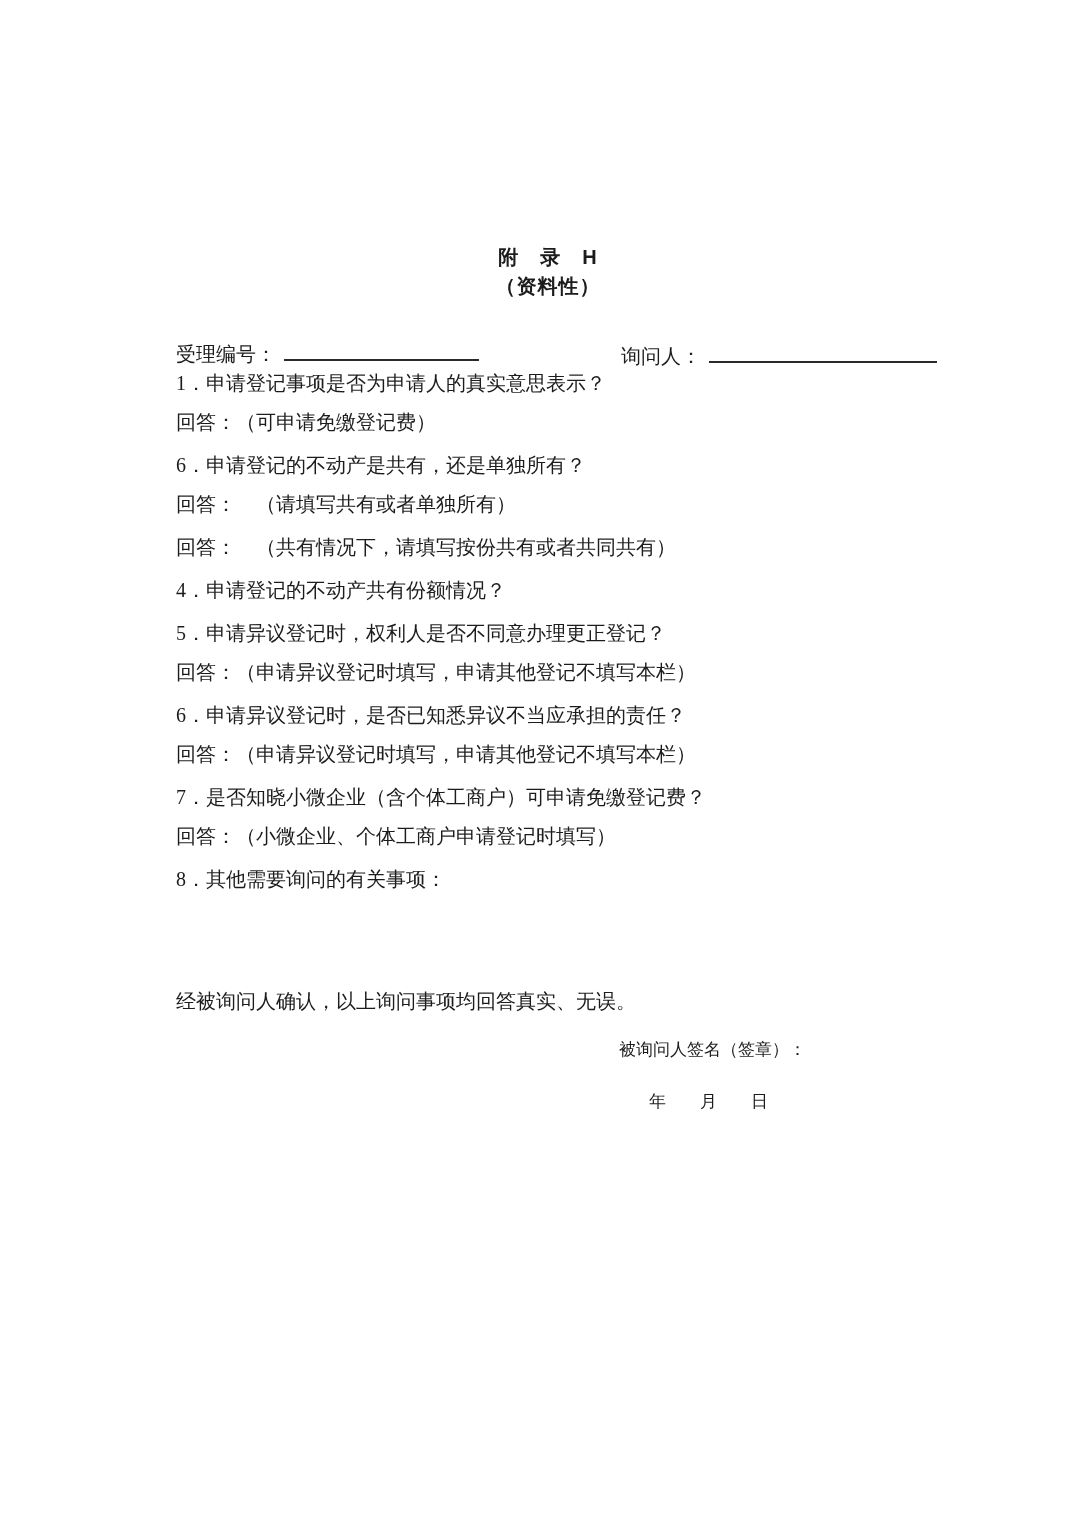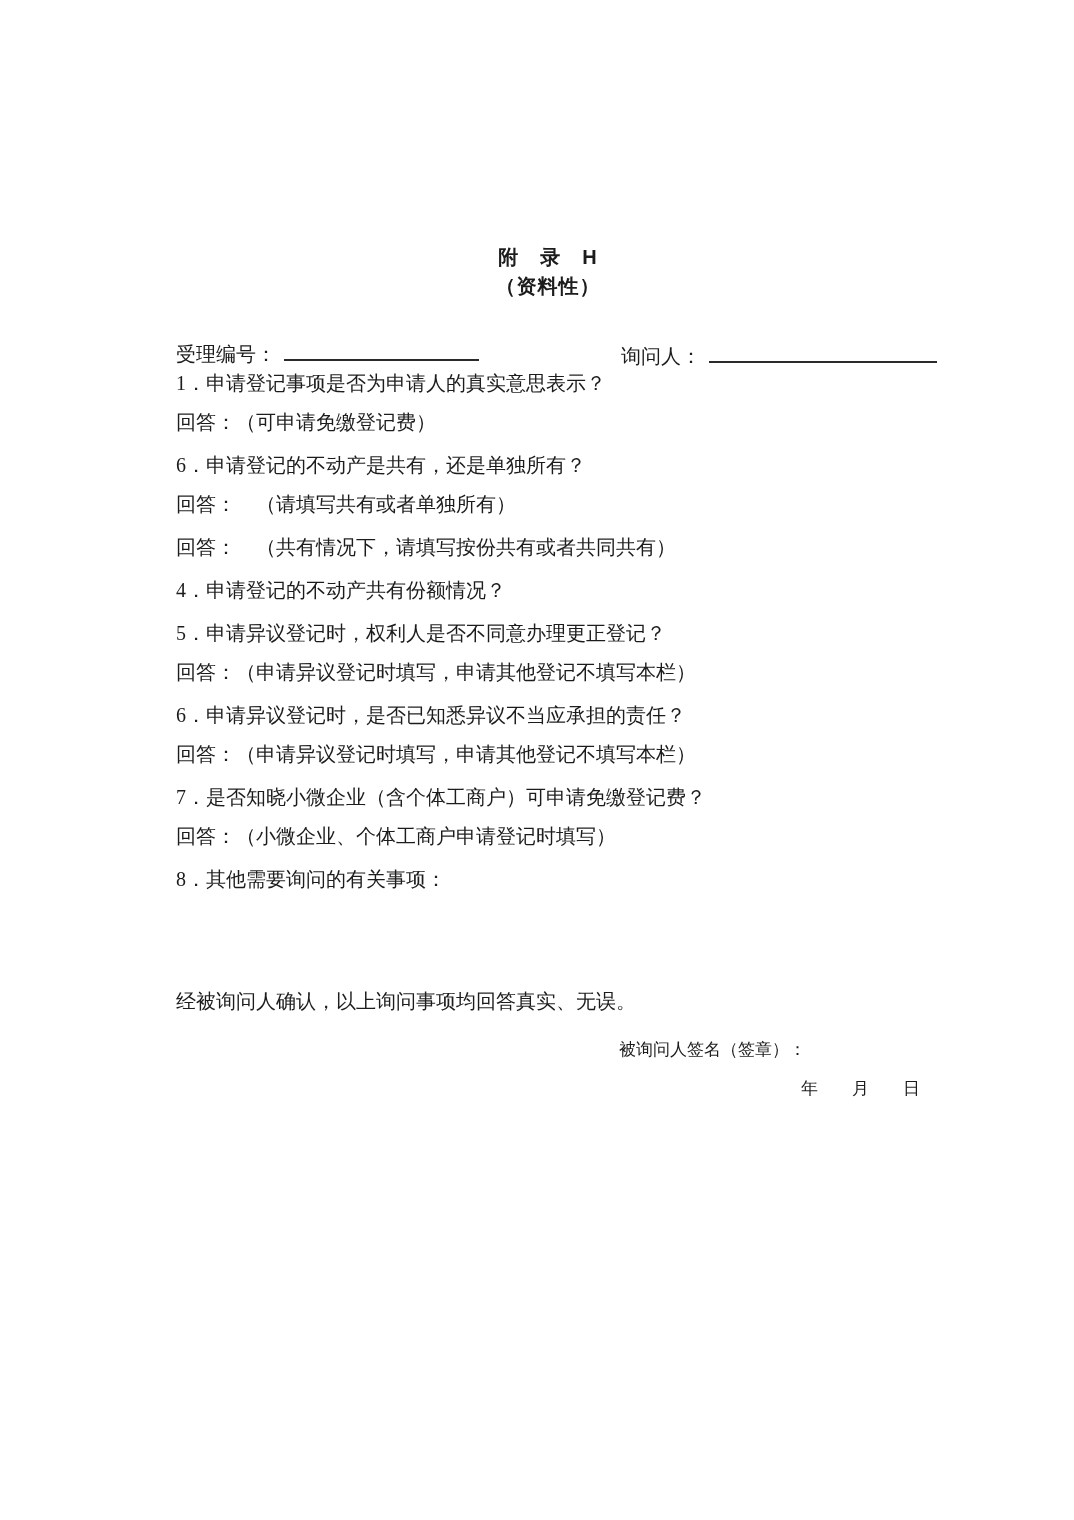--- a/index.html
+++ b/index.html
@@ -58,23 +58,22 @@
     font-size: 20px;
     line-height: 24px;
   }
   .signature-block {
     margin-top: 25px;
     margin-left: 443px;
     font-size: 17px;
     line-height: 24px;
   }
   .date-line {
-    margin-top: 15px;
+    margin-top: 28px;
     margin-left: 30px;
-    text-align: right;
   }
   .page-number {
     position: absolute;
     left: 926px;
     top: 1392px;
     font-size: 17px;
     font-family: "Liberation Serif", "DejaVu Serif", serif;
     color: #1d4ed8;
   }
 </style>

